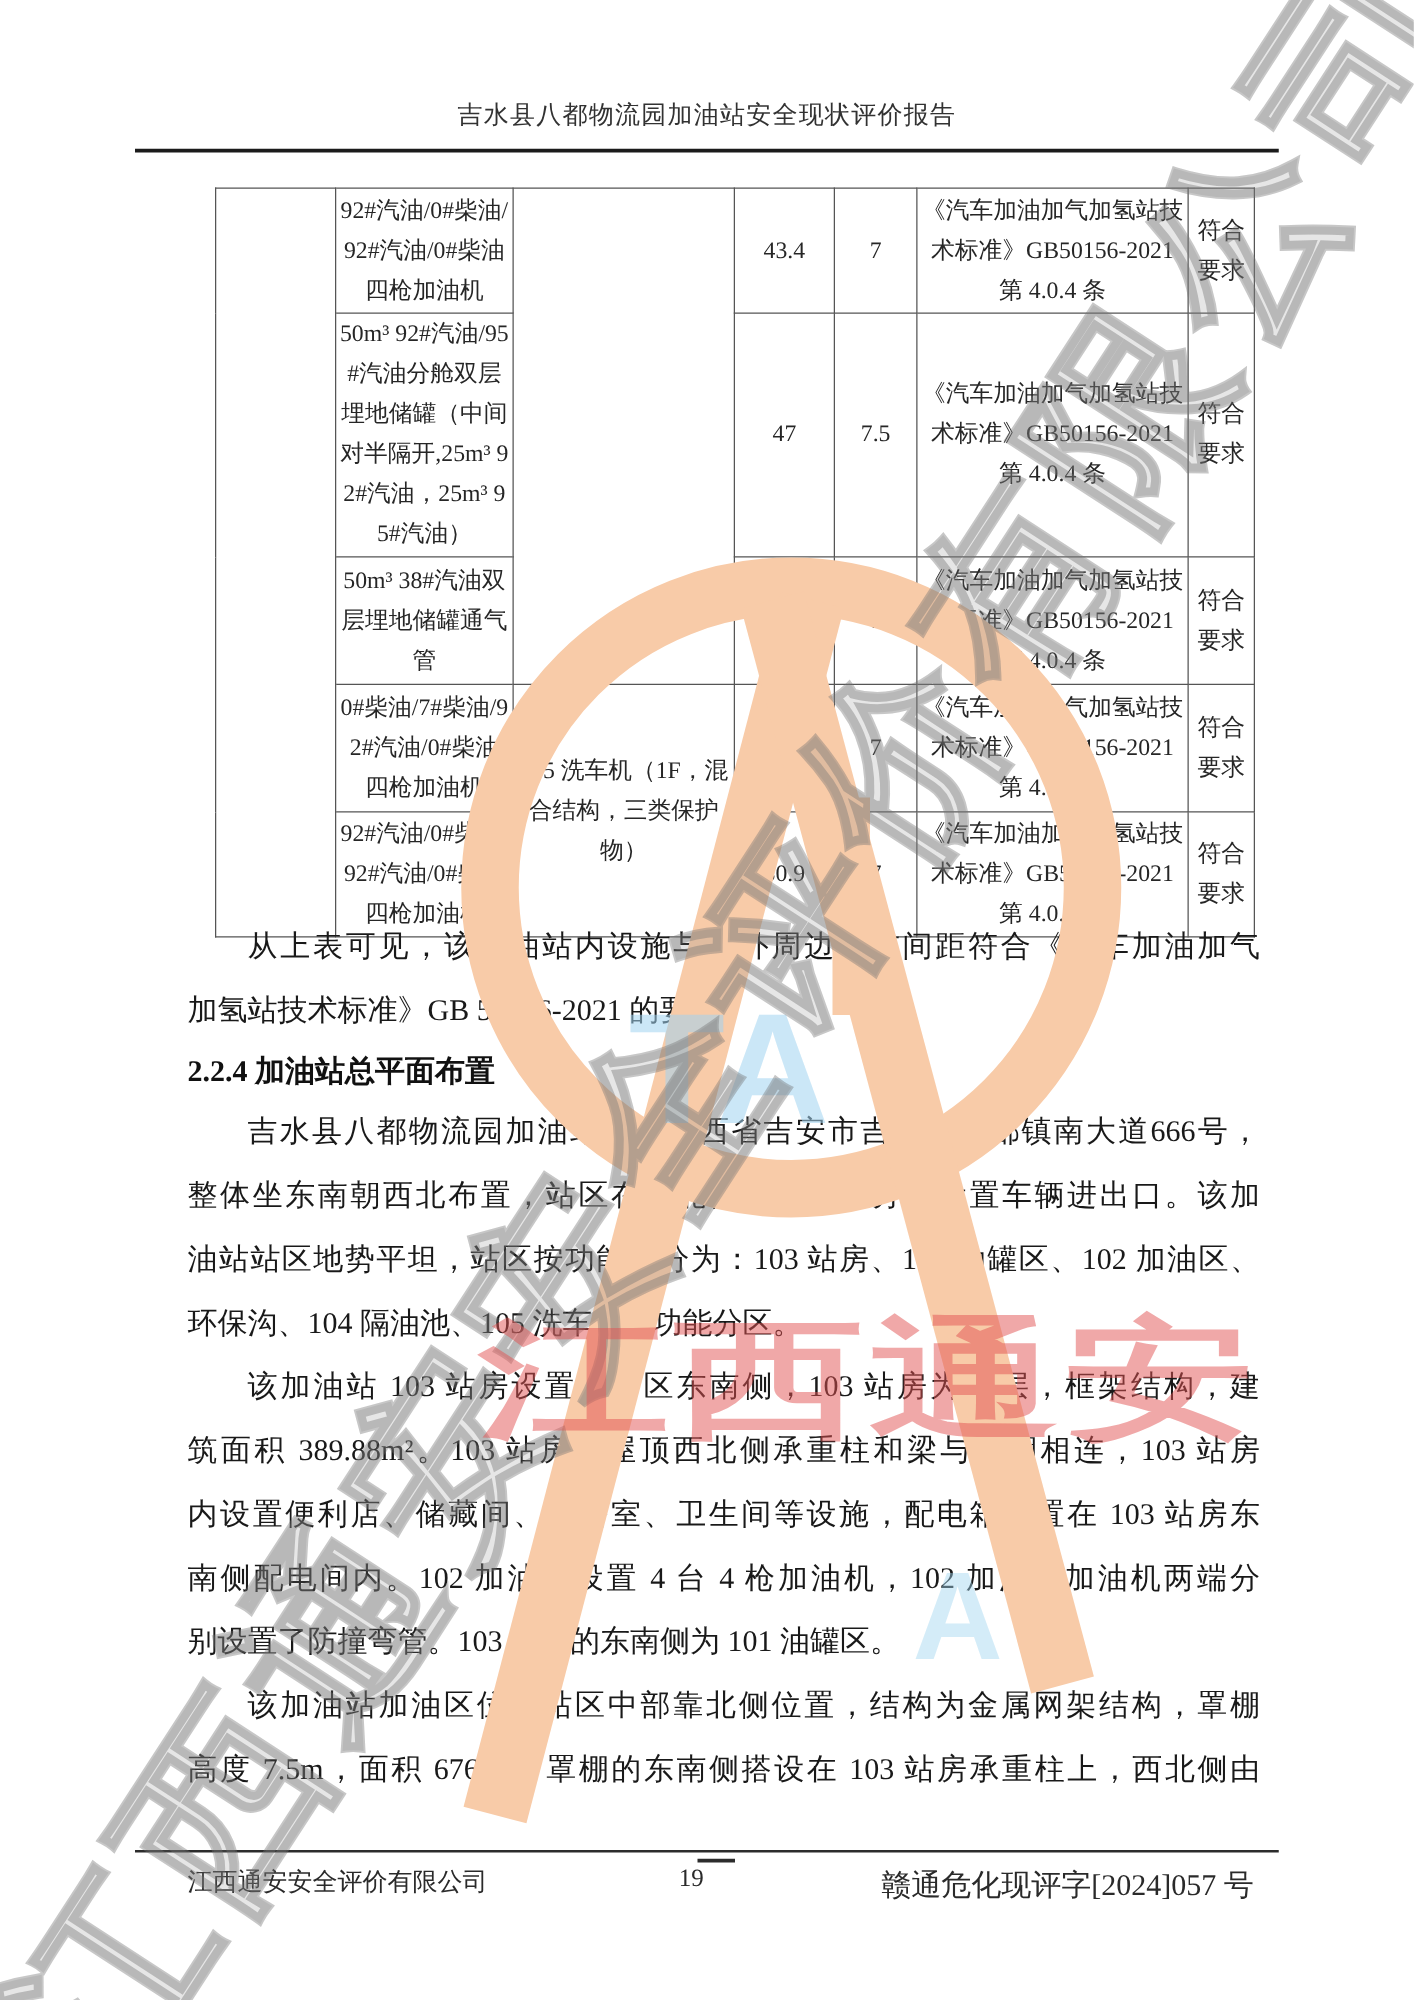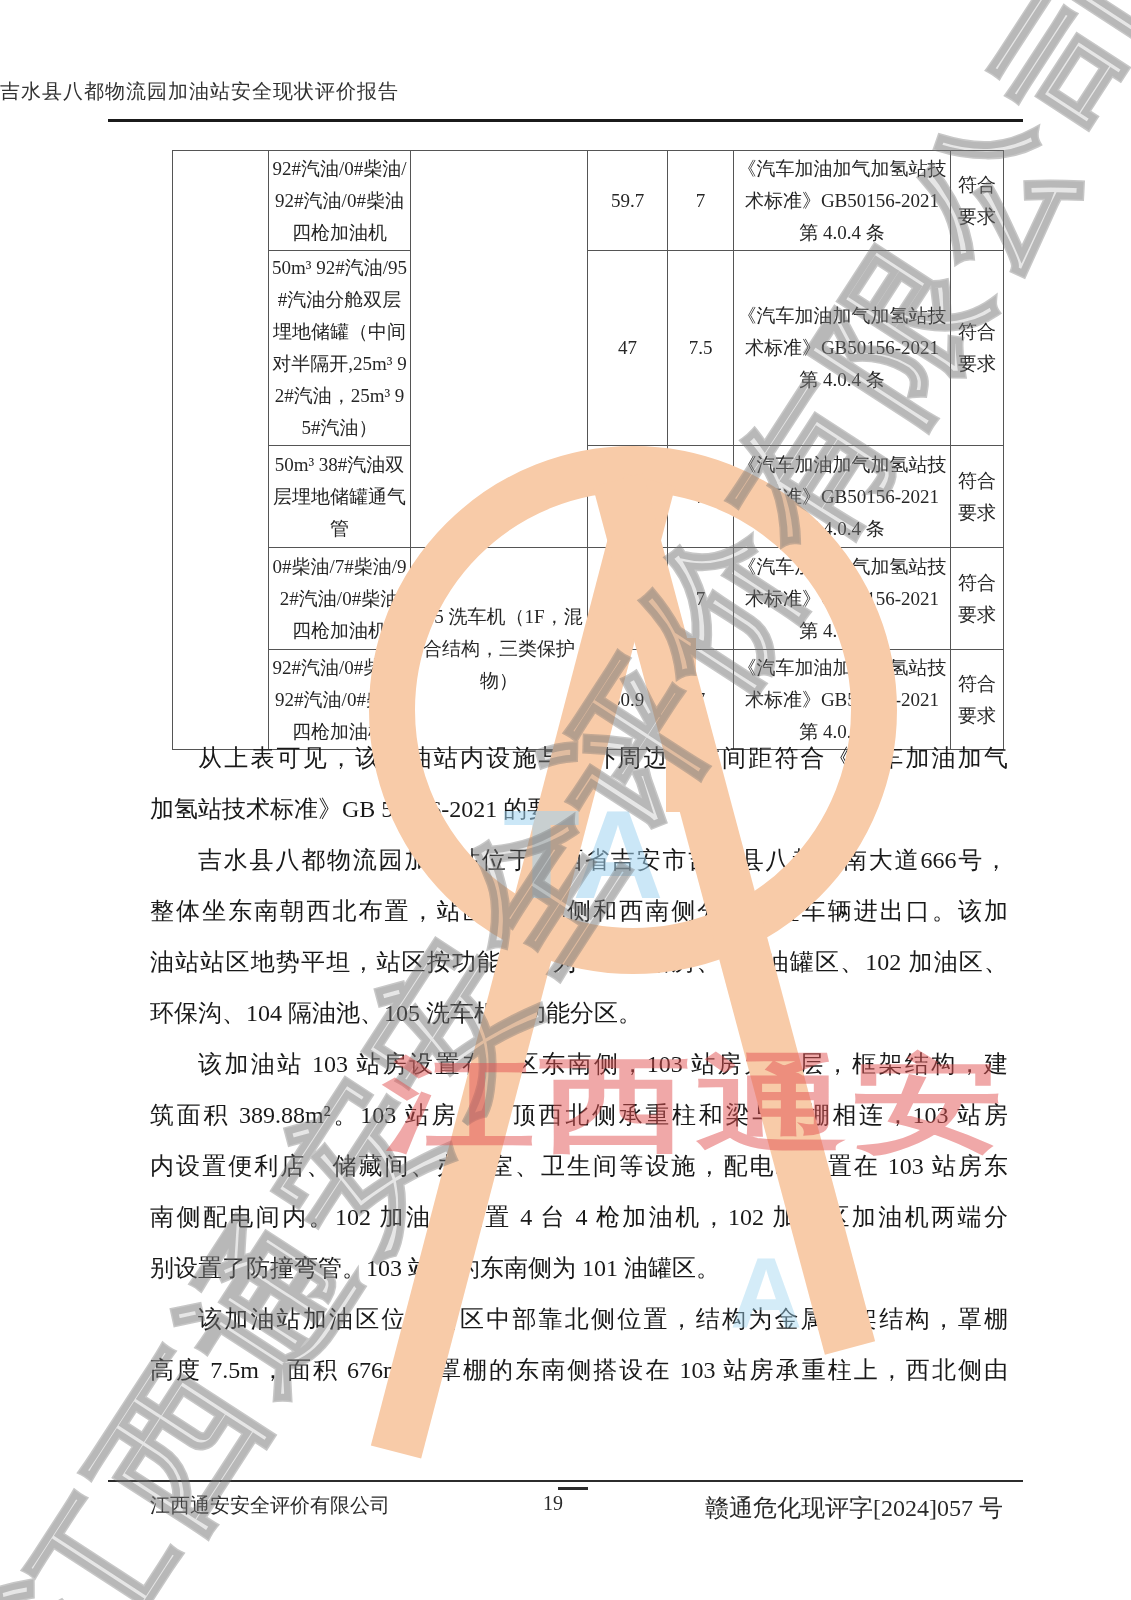--- a/index.html
+++ b/index.html
@@ -4,21 +4,21 @@
 <style>
   html,body{margin:0;padding:0;}
   body{
     width:1131px;height:1600px;position:relative;background:#ffffff;
     font-family:"Liberation Serif","DejaVu Serif",serif;color:#1d1d1d;
     overflow:hidden;
   }
   .content{position:relative;z-index:1;}
   
   .header-title{
-    position:absolute;top:78px;left:0;width:1131px;
+    position:absolute;top:78px;left:0;width:1131px;text-align:center;
     font-size:20px;color:#323232;letter-spacing:1px;
   }
   .header-rule{position:absolute;left:108px;top:119px;width:915px;height:3px;background:#1b1b1b;}
   
   .doc-table{
     position:absolute;left:172px;top:133px;border-collapse:collapse;table-layout:fixed;
     font-size:19px;color:#262626;margin-top:17px;
   }
   .doc-table td{
     border:1px solid #555;text-align:center;vertical-align:middle;
@@ -88,21 +88,21 @@
       <col style="width:80px">
         <col style="width:66px">
         <col style="width:217px">
         <col style="width:53px">
     </colgroup>
     <tbody>
         <tr style="height:100px">
       <td rowspan="5"></td>
       <td>92#汽油/0#柴油/92#汽油/0#柴油四枪加油机</td>
       <td rowspan="3"></td>
-      <td>59.7</td>
+      <td>43.4</td>
       <td>7</td>
       <td class="std">《汽车加油加气加氢站技术标准》GB50156-2021 第 4.0.4 条</td>
       <td>符合要求</td>
     </tr>
     <tr style="height:195px">
       <td>50m³ 92#汽油/95#汽油分舱双层埋地储罐（中间对半隔开,25m³ 92#汽油，25m³ 95#汽油）</td>
       <td>47</td>
       <td>7.5</td>
       <td class="std">《汽车加油加气加氢站技术标准》GB50156-2021 第 4.0.4 条</td>
       <td>符合要求</td>
@@ -128,20 +128,21 @@
       <td>7</td>
       <td class="std">《汽车加油加气加氢站技术标准》GB50156-2021 第 4.0.4 条</td>
       <td>符合要求</td>
     </tr>
   </tbody>
     </table>
 
   <div class="bodyblock">
     <div class="bline indent">从上表可见，该加油站内设施与站外周边设施间距符合《汽车加油加气</div>
     <div class="bline endline">加氢站技术标准》GB 50156-2021 的要求。</div>
+    <div class="bheading">2.2.4 加油站总平面布置</div>
     <div class="bline indent">吉水县八都物流园加油站位于江西省吉安市吉水县八都镇南大道666号，</div>
     <div class="bline">整体坐东南朝西北布置，站区在西北侧和西南侧分别设置车辆进出口。该加</div>
     <div class="bline">油站站区地势平坦，站区按功能划分为：103 站房、101 油罐区、102 加油区、</div>
     <div class="bline endline">环保沟、104 隔油池、105 洗车机等功能分区。</div>
     <div class="bline indent">该加油站 103 站房设置在站区东南侧，103 站房为 2 层，框架结构，建</div>
     <div class="bline">筑面积 389.88m²。103 站房的屋顶西北侧承重柱和梁与罩棚相连，103 站房</div>
     <div class="bline">内设置便利店、储藏间、办公室、卫生间等设施，配电箱设置在 103 站房东</div>
     <div class="bline">南侧配电间内。102 加油区设置 4 台 4 枪加油机，102 加油区加油机两端分</div>
     <div class="bline endline">别设置了防撞弯管。103 站房的东南侧为 101 油罐区。</div>
     <div class="bline indent">该加油站加油区位于站区中部靠北侧位置，结构为金属网架结构，罩棚</div>

